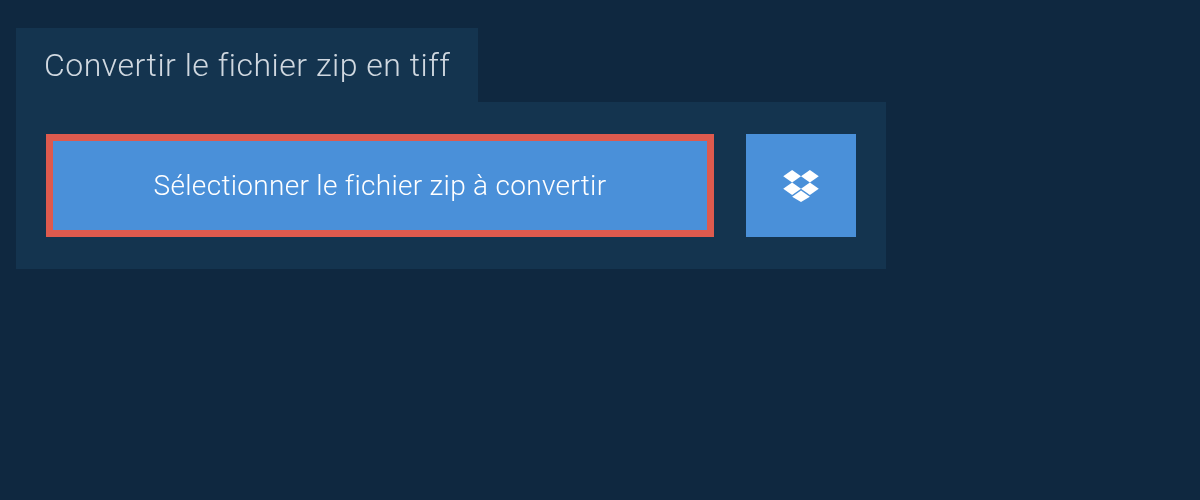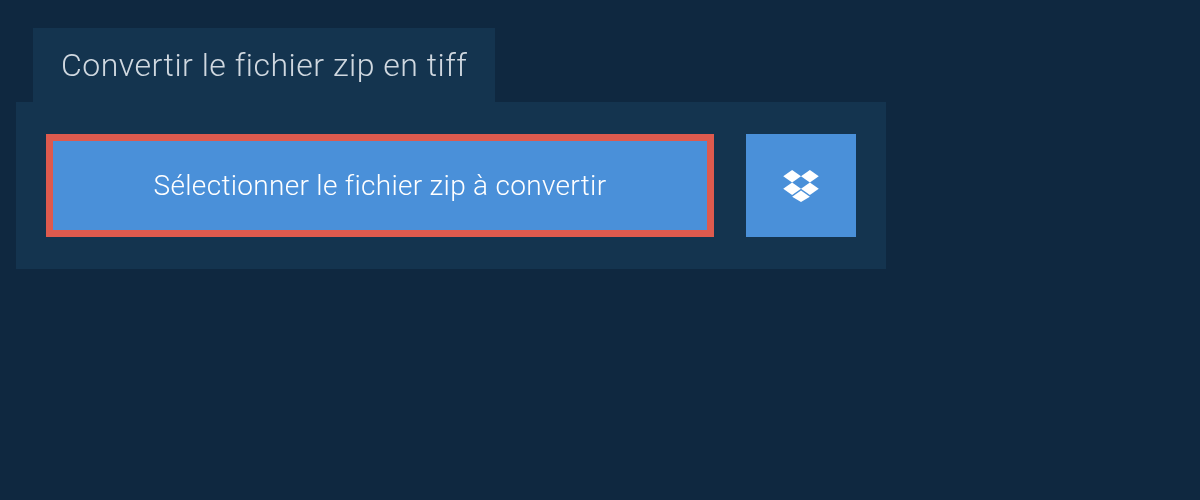--- a/index.html
+++ b/index.html
@@ -12,21 +12,21 @@
       height: 500px;
       background: #0f2840;
       font-family: -apple-system, BlinkMacSystemFont, "Segoe UI", Roboto, "Helvetica Neue", Arial, sans-serif;
       overflow: hidden;
     }
     .header-tab {
       display: inline-block;
       background: #14344f;
       padding: 18px 28px 18px 28px;
       margin-top: 28px;
-      margin-left: 33px;
+      margin-left: 16px;
     }
     .header-tab-text {
       color: #d0d8e0;
       font-size: 32px;
       font-weight: 300;
       letter-spacing: 0.5px;
     }
     .panel {
       background: #14344f;
       margin-left: 16px;

